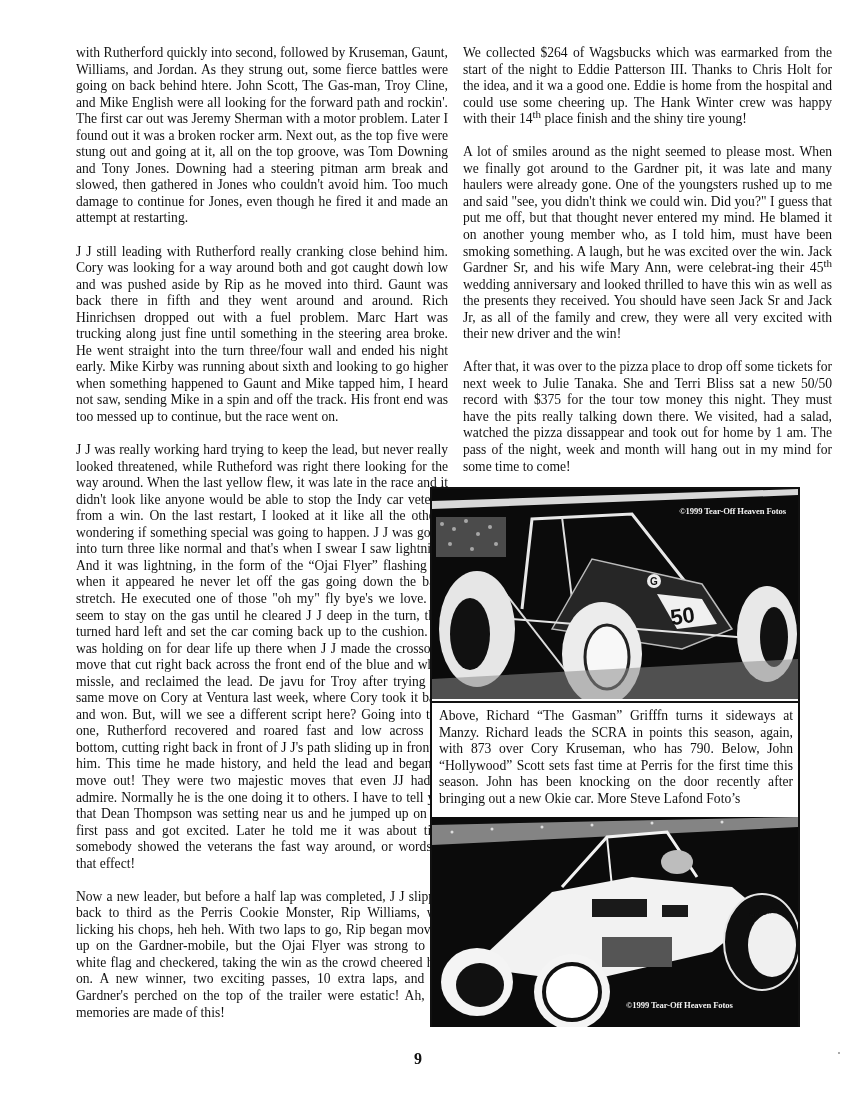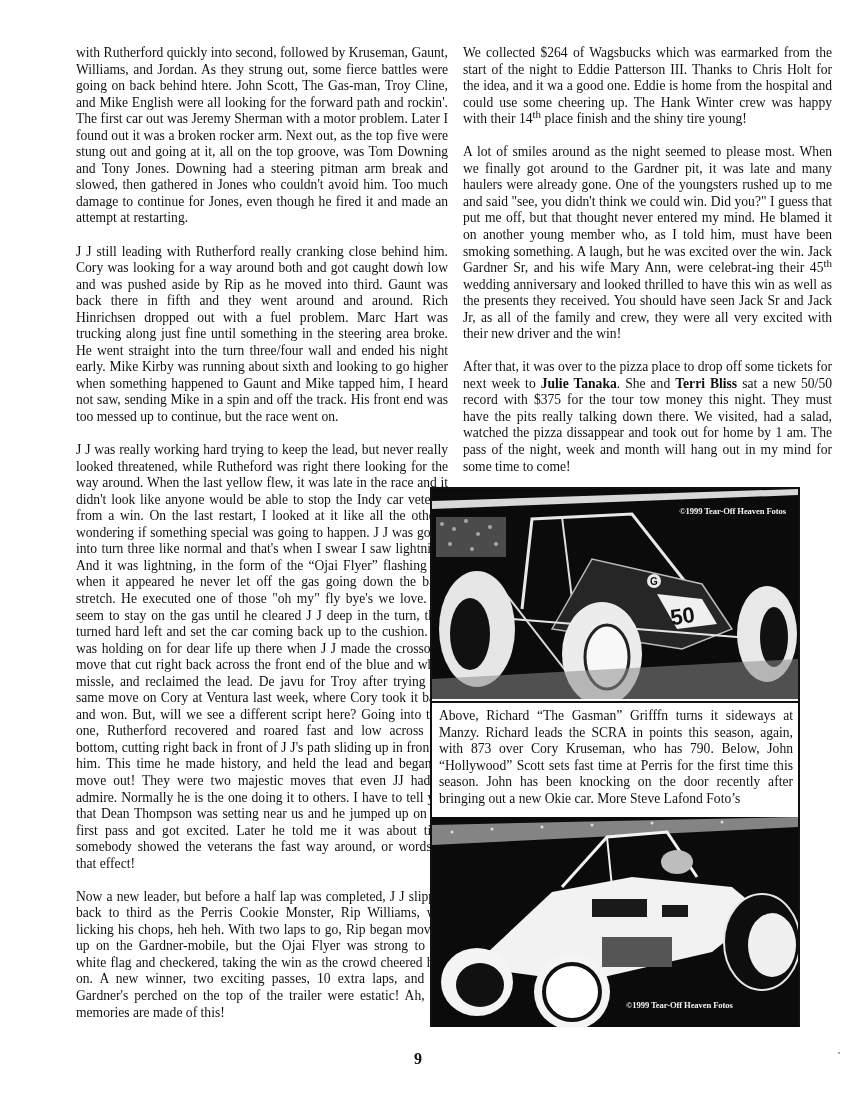--- a/index.html
+++ b/index.html
@@ -14,21 +14,21 @@
       line-height: 16.55px;
       text-align: justify;
       letter-spacing: 0;
       margin-left: 32px;
     }
     .col-left  { left: 44px;  top: 45px; width: 372px; }
     .col-right { left: 431px; top: 45px; width: 369px; }
     .col p { margin: 0 0 16.5px 0; }
     .col p:last-child { margin-bottom: 0; }
     sup { font-size: 11px; line-height: 0; vertical-align: 5px; }
-    b { font-weight: bold; }
+    b { font-weight: normal; }
 
     .photo-box {
       position: absolute;
       left: 430px; top: 487px; width: 370px; height: 540px;
       border: 2px solid #111;
       box-sizing: border-box;
       background: #fff;
     }
     .photo {
       position: absolute; left: 0; width: 100%;

